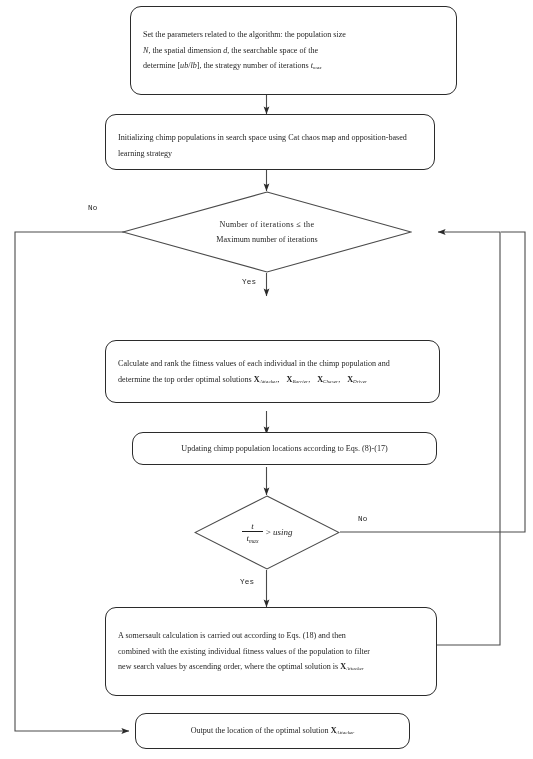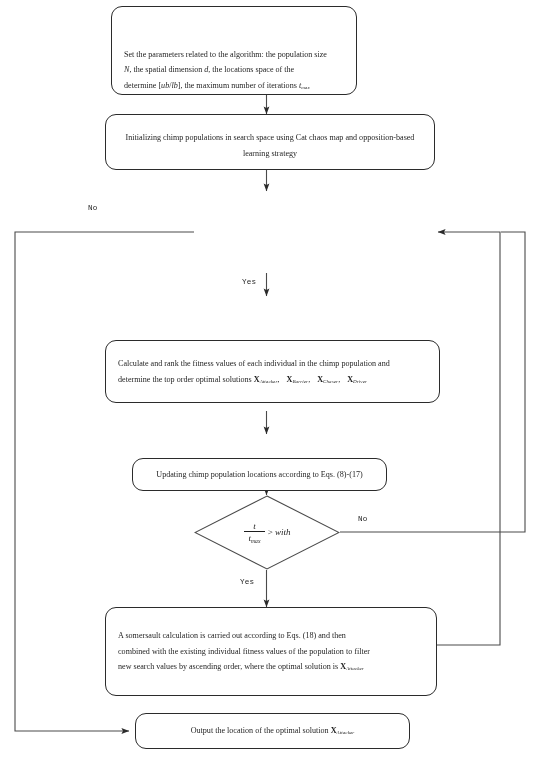--- a/index.html
+++ b/index.html
@@ -148,55 +148,66 @@
       <path d="M266.5,570 L266.5,607" marker-end="url(#ah)"></path>
 
       <path d="M437,645 L500,645 L500,232 L438,232" marker-end="url(#ah)"></path>
 
       <path d="M340,532 L525,532 L525,232 L501,232"></path>
 
       <path d="M194,232 L15,232 L15,731 L129,731" marker-end="url(#ah)"></path>
     </g>
   </svg>
 
-  <div class="node proc justify" style="left:111px; top:6px; width:246px; height:89px;align-items:flex-end;">
+  <div class="node proc justify" style="left:130px; top:6px; width:327px; height:89px;">
     <div class="txt">
       <span>Set the parameters related to the algorithm: the population size</span><br>
-      <var>N</var><span>, the spatial dimension </span><var>d</var><span>, the locations space of the</span><br>
-      <span>determine [</span><var>ub</var><span>/</span><var>lb</var><span>], the maximum number of iterations </span><var>t</var><sub>max</sub>
+      <var>N</var><span>, the spatial dimension </span><var>d</var><span>, the searchable space of the</span><br>
+      <span>determine [</span><var>ub</var><span>/</span><var>lb</var><span>], the strategy number of iterations </span><var>t</var><sub>max</sub>
     </div>
   </div>
 
   <div class="node proc" style="left:105px; top:114px; width:330px; height:56px;">
-    <div class="txt" style="text-align:center;margin-top:8px;">Initializing chimp populations in search space using Cat chaos map and opposition-based learning strategy</div>
-  </div>
-
+    <div class="txt" style="text-align:left;margin-top:8px;">Initializing chimp populations in search space using Cat chaos map and opposition-based learning strategy</div>
+  </div>
+
+  <div class="diamond-wrap" style="left:122px; top:191px; width:290px; height:82px;">
+    <svg width="290" height="82" viewBox="0 0 290 82" xmlns="http://www.w3.org/2000/svg">
+      <polygon points="145,1 289,41 145,81 1,41" fill="#ffffff" stroke="#4a4a4a" stroke-width="1.1"></polygon>
+    </svg>
+    <div class="diamond-label">
+      <div>
+        <span class="wide-sp">Number  of  iterations  ≤  the</span><br>
+        <span>Maximum number of iterations</span>
+      </div>
+    </div>
+  </div>
 
   <div class="node proc justify" style="left:105px; top:296px; width:335px; height:63px;margin-top:44px;">
     <div class="txt">
       <span>Calculate and rank the fitness values of each individual in the chimp population and</span><br>
       <span>determine the top order optimal solutions </span><span class="bi">X</span><sub>Attacker</sub><span class="cjk-comma">,&nbsp;&nbsp;</span><span class="bi">X</span><sub>Barrier</sub><span class="cjk-comma">,&nbsp;&nbsp;</span><span class="bi">X</span><sub>Chaser</sub><span class="cjk-comma">,&nbsp;&nbsp;</span><span class="bi">X</span><sub>Driver</sub>
     </div>
   </div>
 
 
-  <div class="node proc centered" style="left:132px; top:458px; width:255px; height:33px;justify-content:flex-end;">
+  <div class="node proc centered" style="left:132px; top:432px; width:305px; height:33px;justify-content:flex-end;">
     <div class="txt">Updating chimp population locations according to Eqs. (8)-(17)</div>
   </div>
 
   <div class="diamond-wrap" style="left:194px; top:495px; width:146px; height:75px;">
     <svg width="146" height="75" viewBox="0 0 146 75" xmlns="http://www.w3.org/2000/svg">
       <polygon points="73,1 145,37.5 73,74 1,37.5" fill="#ffffff" stroke="#4a4a4a" stroke-width="1.1"></polygon>
     </svg>
     <div class="diamond-label">
       <div style="font-size:9px;">
         <span class="frac">
           <span class="num">t</span>
           <span class="den"><span>t</span><sub>max</sub></span>
-        </span><span> &gt; </span><var>with</var>
+        </span><span> &gt; </span><var>using</var>
       </div>
     </div>
   </div>
 
   <div class="node proc justify" style="left:105px; top:607px; width:332px; height:89px;">
     <div class="txt">
       <span>A somersault calculation is carried out according to Eqs. (18) and then</span><br>
       <span>combined with the existing individual fitness values of the population to filter</span><br>
       <span>new search values by ascending order, where the optimal solution is </span><span class="bi">X</span><sub>Attacker</sub>
     </div>

